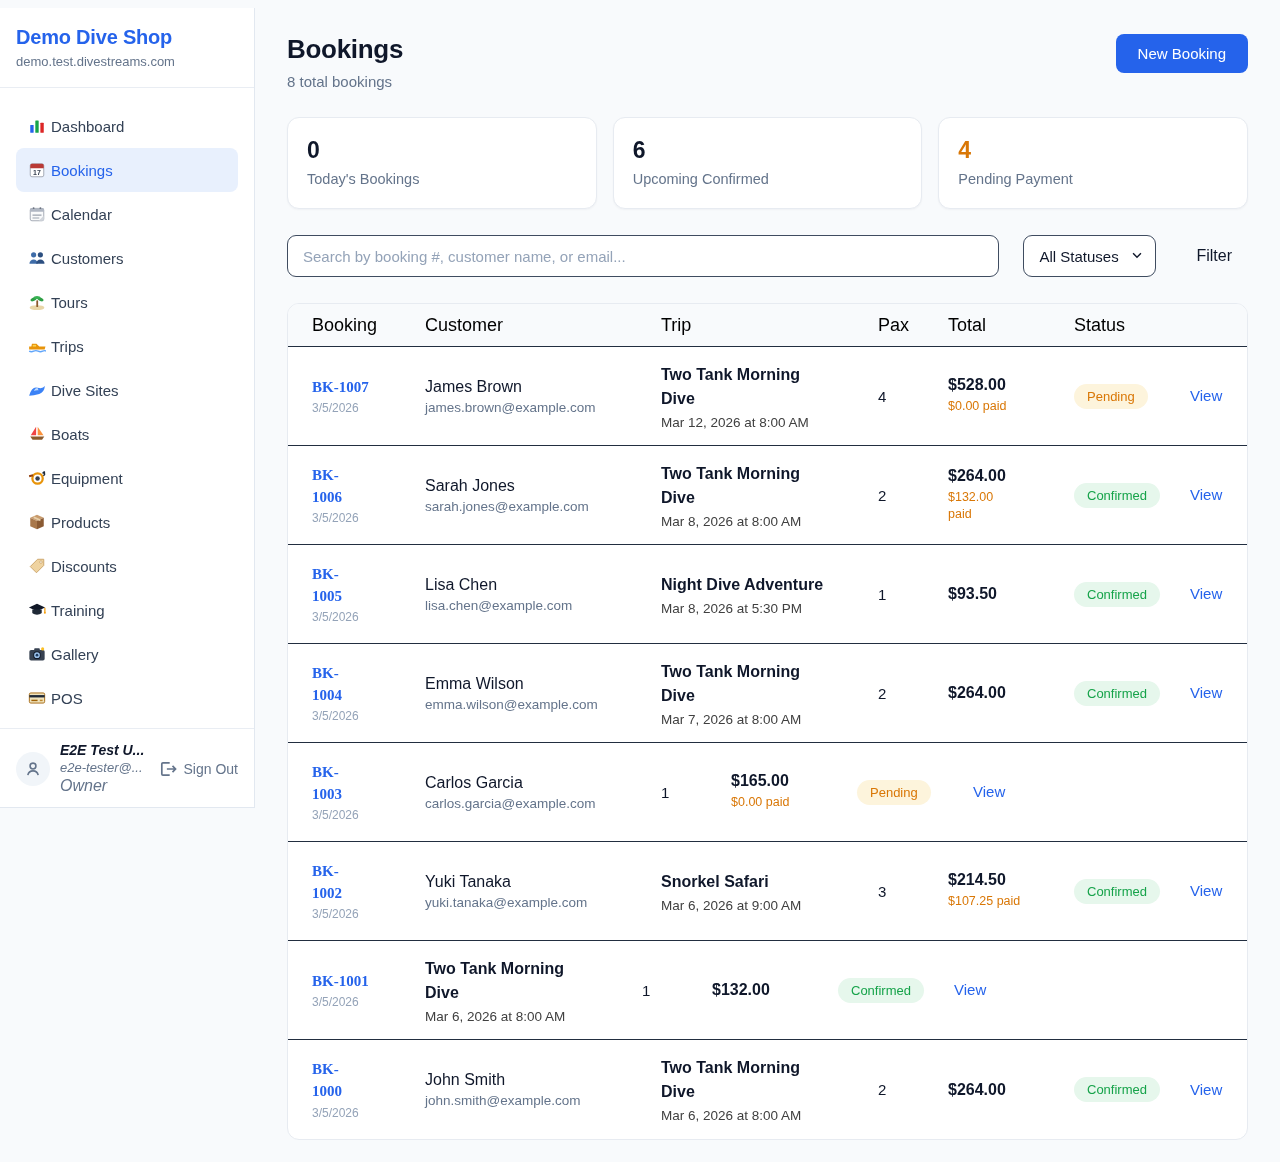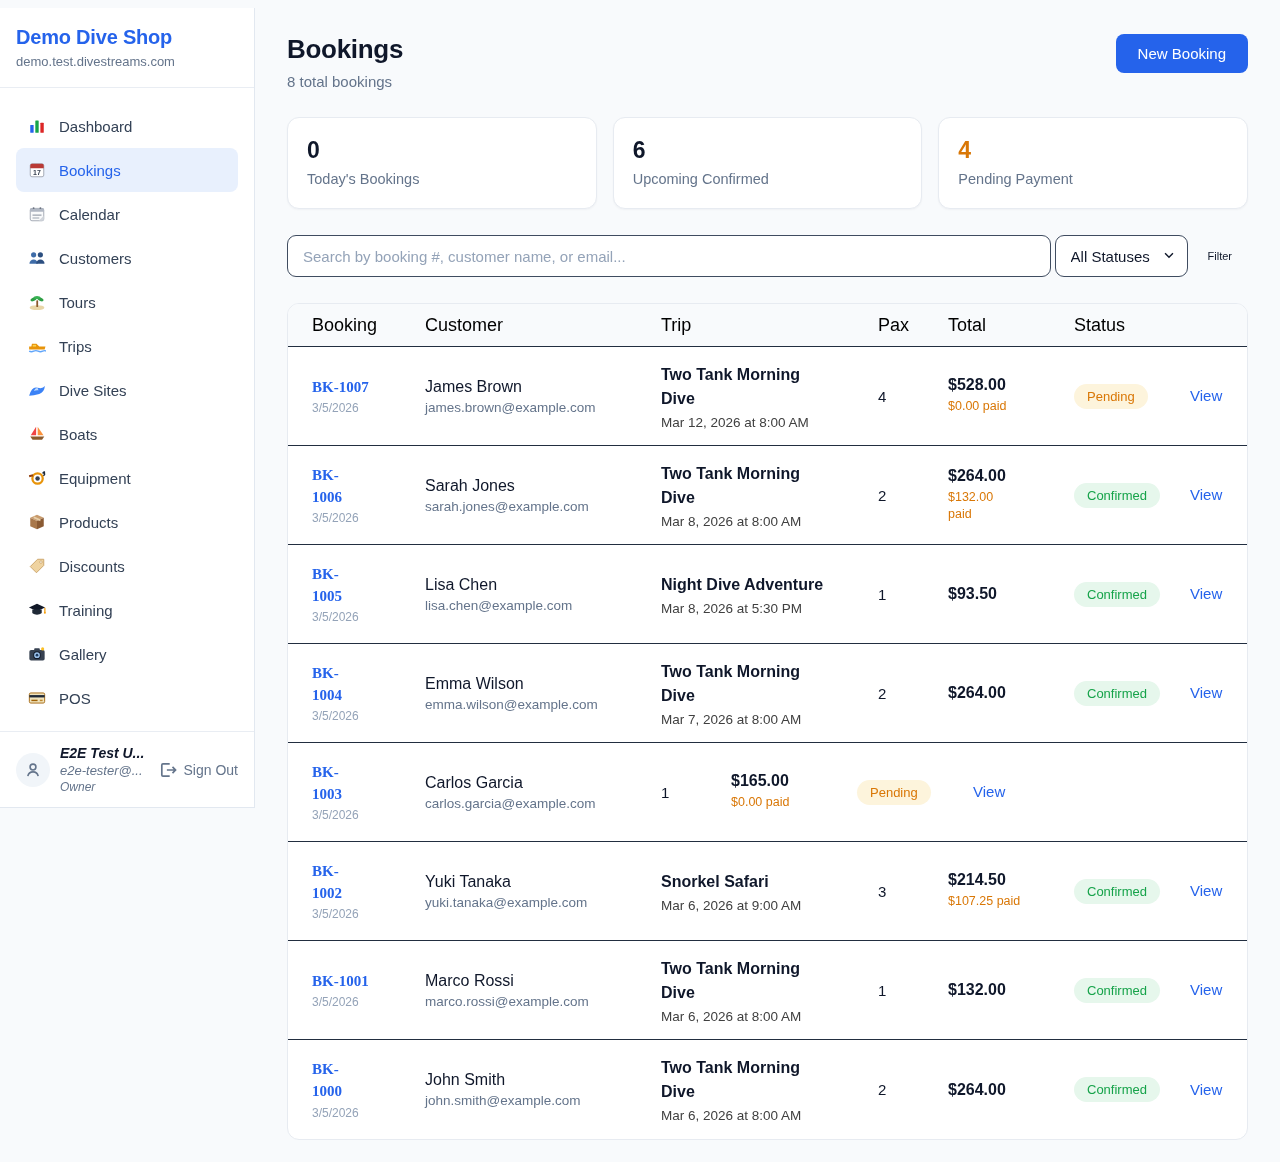--- a/index.html
+++ b/index.html
@@ -14,59 +14,59 @@
   .sidebar {
     position:absolute; left:0; top:8px; width:255px; height:800px;
     background:#ffffff; border-right:1px solid #e2e8f0; border-bottom:1px solid #e2e8f0;
     display:flex; flex-direction:column;
   }
   .brand { padding:18px 16px 18px; border-bottom:1px solid #e9edf3; }
   .brand-name { font-size:20px; font-weight:bold; color:#2563eb; letter-spacing:-0.2px; }
   .brand-domain { font-size:13px; color:#64748b; margin-top:5px; }
   .nav { padding:16px 16px 8px; flex:1; }
   .nav-item {
-    display:flex; align-items:center; gap:13px; height:44px; padding:0 12px;
+    display:flex; align-items:center; gap:5px; height:44px; padding:0 12px;
     border-radius:8px; font-size:15px; color:#334155; cursor:pointer;
   }
   .nav-item.active { background:#e8f0fd; color:#2563eb; }
   .icon { width:18px; height:18px; display:inline-flex; align-items:center; justify-content:center; flex:none; }
   .icon svg { width:18px; height:18px; }
   .user-footer { border-top:1px solid #e9edf3; padding:13px 16px; display:flex; gap:10px; align-items:center; }
   .avatar { width:34px; height:34px; border-radius:50%; background:#f1f5f9; display:flex; align-items:center; justify-content:center; flex:none; }
   .user-meta { flex:1; min-width:0;font-style:italic; }
   .user-name { font-size:14px; font-weight:bold; color:#0f172a; white-space:nowrap; }
   .user-email { font-size:13px; color:#64748b; margin-top:2px; white-space:nowrap; }
-  .user-role { font-size:12px; color:#64748b; margin-top:2px; }
+  .user-role { font-size:16px; color:#64748b; margin-top:2px; }
   .signout { display:flex; gap:7px; align-items:center; color:#64748b; font-size:14px; background:none; border:none; cursor:pointer; font-family:inherit; }
   
   .main { margin-left:255px; padding:34px 32px 32px; }
   .page-header { display:flex; justify-content:space-between; align-items:flex-start; margin-bottom:27px; }
   .page-title { font-size:26px; font-weight:bold; color:#0f172a; letter-spacing:-0.3px; }
   .page-subtitle { font-size:15px; color:#64748b; margin-top:8px; }
   .btn-primary {
     background:#2563eb; color:#fff; font-size:15px; font-weight:500;
     border:none; border-radius:8px; padding:11px 22px; cursor:pointer; font-family:inherit;
   }
   .stats { display:grid; grid-template-columns:1fr 1fr 1fr; gap:16px; margin-bottom:26px; }
   .stat-card { background:#fff; border:1px solid #e7ebf1; border-radius:12px; padding:19px 19px 21px; box-shadow:0 1px 2px rgba(15,23,42,.04); }
   .stat-value { font-size:23px; font-weight:bold; }
   .stat-label { font-size:14.5px; color:#64748b; margin-top:7px; }
-  .controls { display:flex; align-items:center; gap:4px; margin-bottom:26px; }
+  .controls { display:flex; align-items:center; gap:24px; margin-bottom:26px; }
   .search {
     flex:1; height:42px; border:1px solid #3f4c60; border-radius:9px; background:#fff;
     padding:0 15px; font-size:15px; color:#0f172a; font-family:inherit;
   }
   .search::placeholder { color:#94a3b8; }
   .select-wrap { position:relative; }
   .status-select {
     appearance:none; -webkit-appearance:none; height:42px; border:1px solid #3f4c60; border-radius:9px;
     background:#fff; font-size:15px; color:#0f172a; padding:0 36px 0 15px; font-family:inherit; cursor:pointer;
   }
   .chev { position:absolute; right:12px; top:13px; pointer-events:none; }
-  .filter-btn { background:none; border:none; font-size:11px; color:#0f172a; font-family:inherit; padding:0 16px; cursor:pointer; }
+  .filter-btn { background:none; border:none; font-size:16px; color:#0f172a; font-family:inherit; padding:0 16px; cursor:pointer; }
   
   .table-card { background:#fff; border:1px solid #e7ebf1; border-radius:12px; overflow:hidden; }
   .thead { display:flex; align-items:center; height:43px; background:#f8fafc; border-bottom:1px solid #222e40; font-size:18px; color:#000000; }
   .trow { display:flex; align-items:center; min-height:99px; border-bottom:1px solid #222e40; padding:14px 0; }
   .trow:last-child { border-bottom:none; }
   .col-booking { width:137px; padding-left:24px; }
   .col-customer { width:236px; padding-right:16px; }
   .col-trip { width:217px; padding-right:16px; }
   .col-pax { width:70px; }
   .col-total { width:126px; padding-right:12px; }
@@ -438,24 +438,20 @@
             <div class="paid-val">$107.25 paid</div>
           </div>
           <div class="col-status"><span class="badge badge-confirmed">Confirmed</span></div>
           <div class="col-view"><span class="view-link">View</span></div>
         </div>
         <div class="trow">
           <div class="col-booking">
             <div class="bk-id">BK-1001</div>
             <div class="bk-date">3/5/2026</div>
           </div>
-          <div class="col-customer">
-            <div class="cust-name">Marco Rossi</div>
-            <div class="cust-email">marco.rossi@example.com</div>
-          </div>
           <div class="col-trip">
             <div class="trip-name">Two Tank Morning<br>Dive</div>
             <div class="trip-time">Mar 6, 2026 at 8:00 AM</div>
           </div>
           <div class="col-pax pax-val">1</div>
           <div class="col-total">
             <div class="total-val">$132.00</div>
           </div>
           <div class="col-status"><span class="badge badge-confirmed">Confirmed</span></div>
           <div class="col-view"><span class="view-link">View</span></div>

